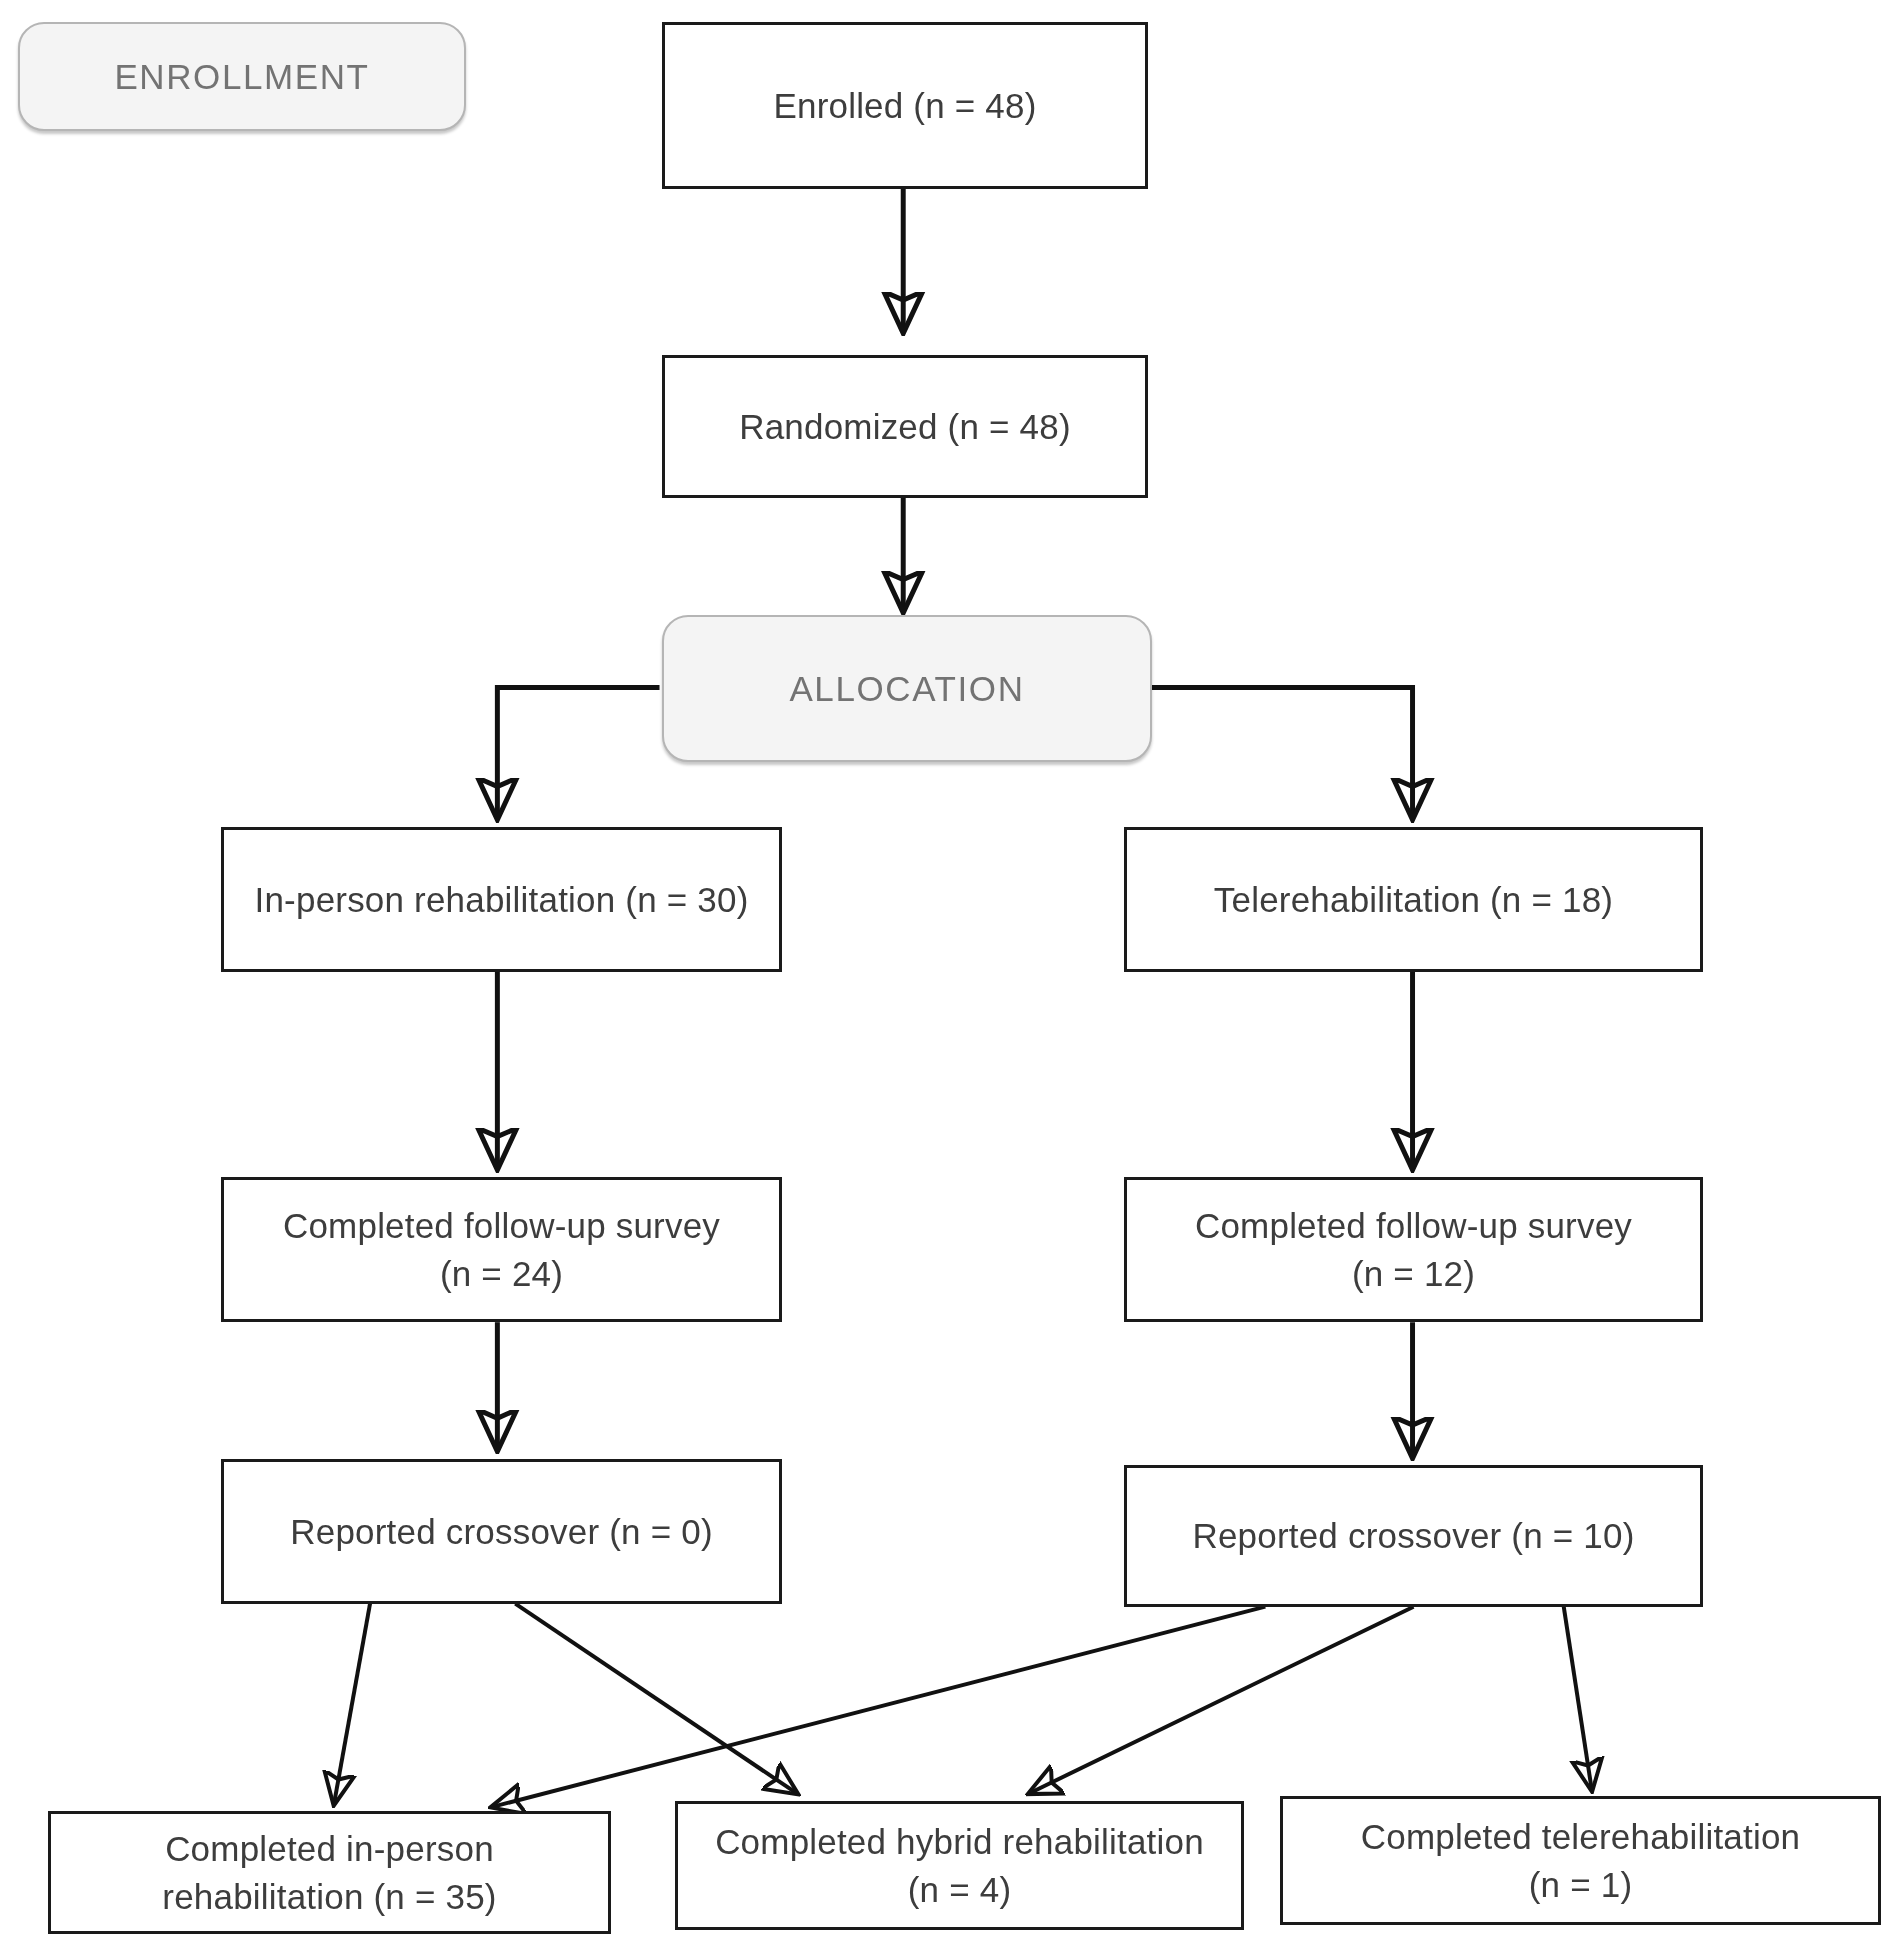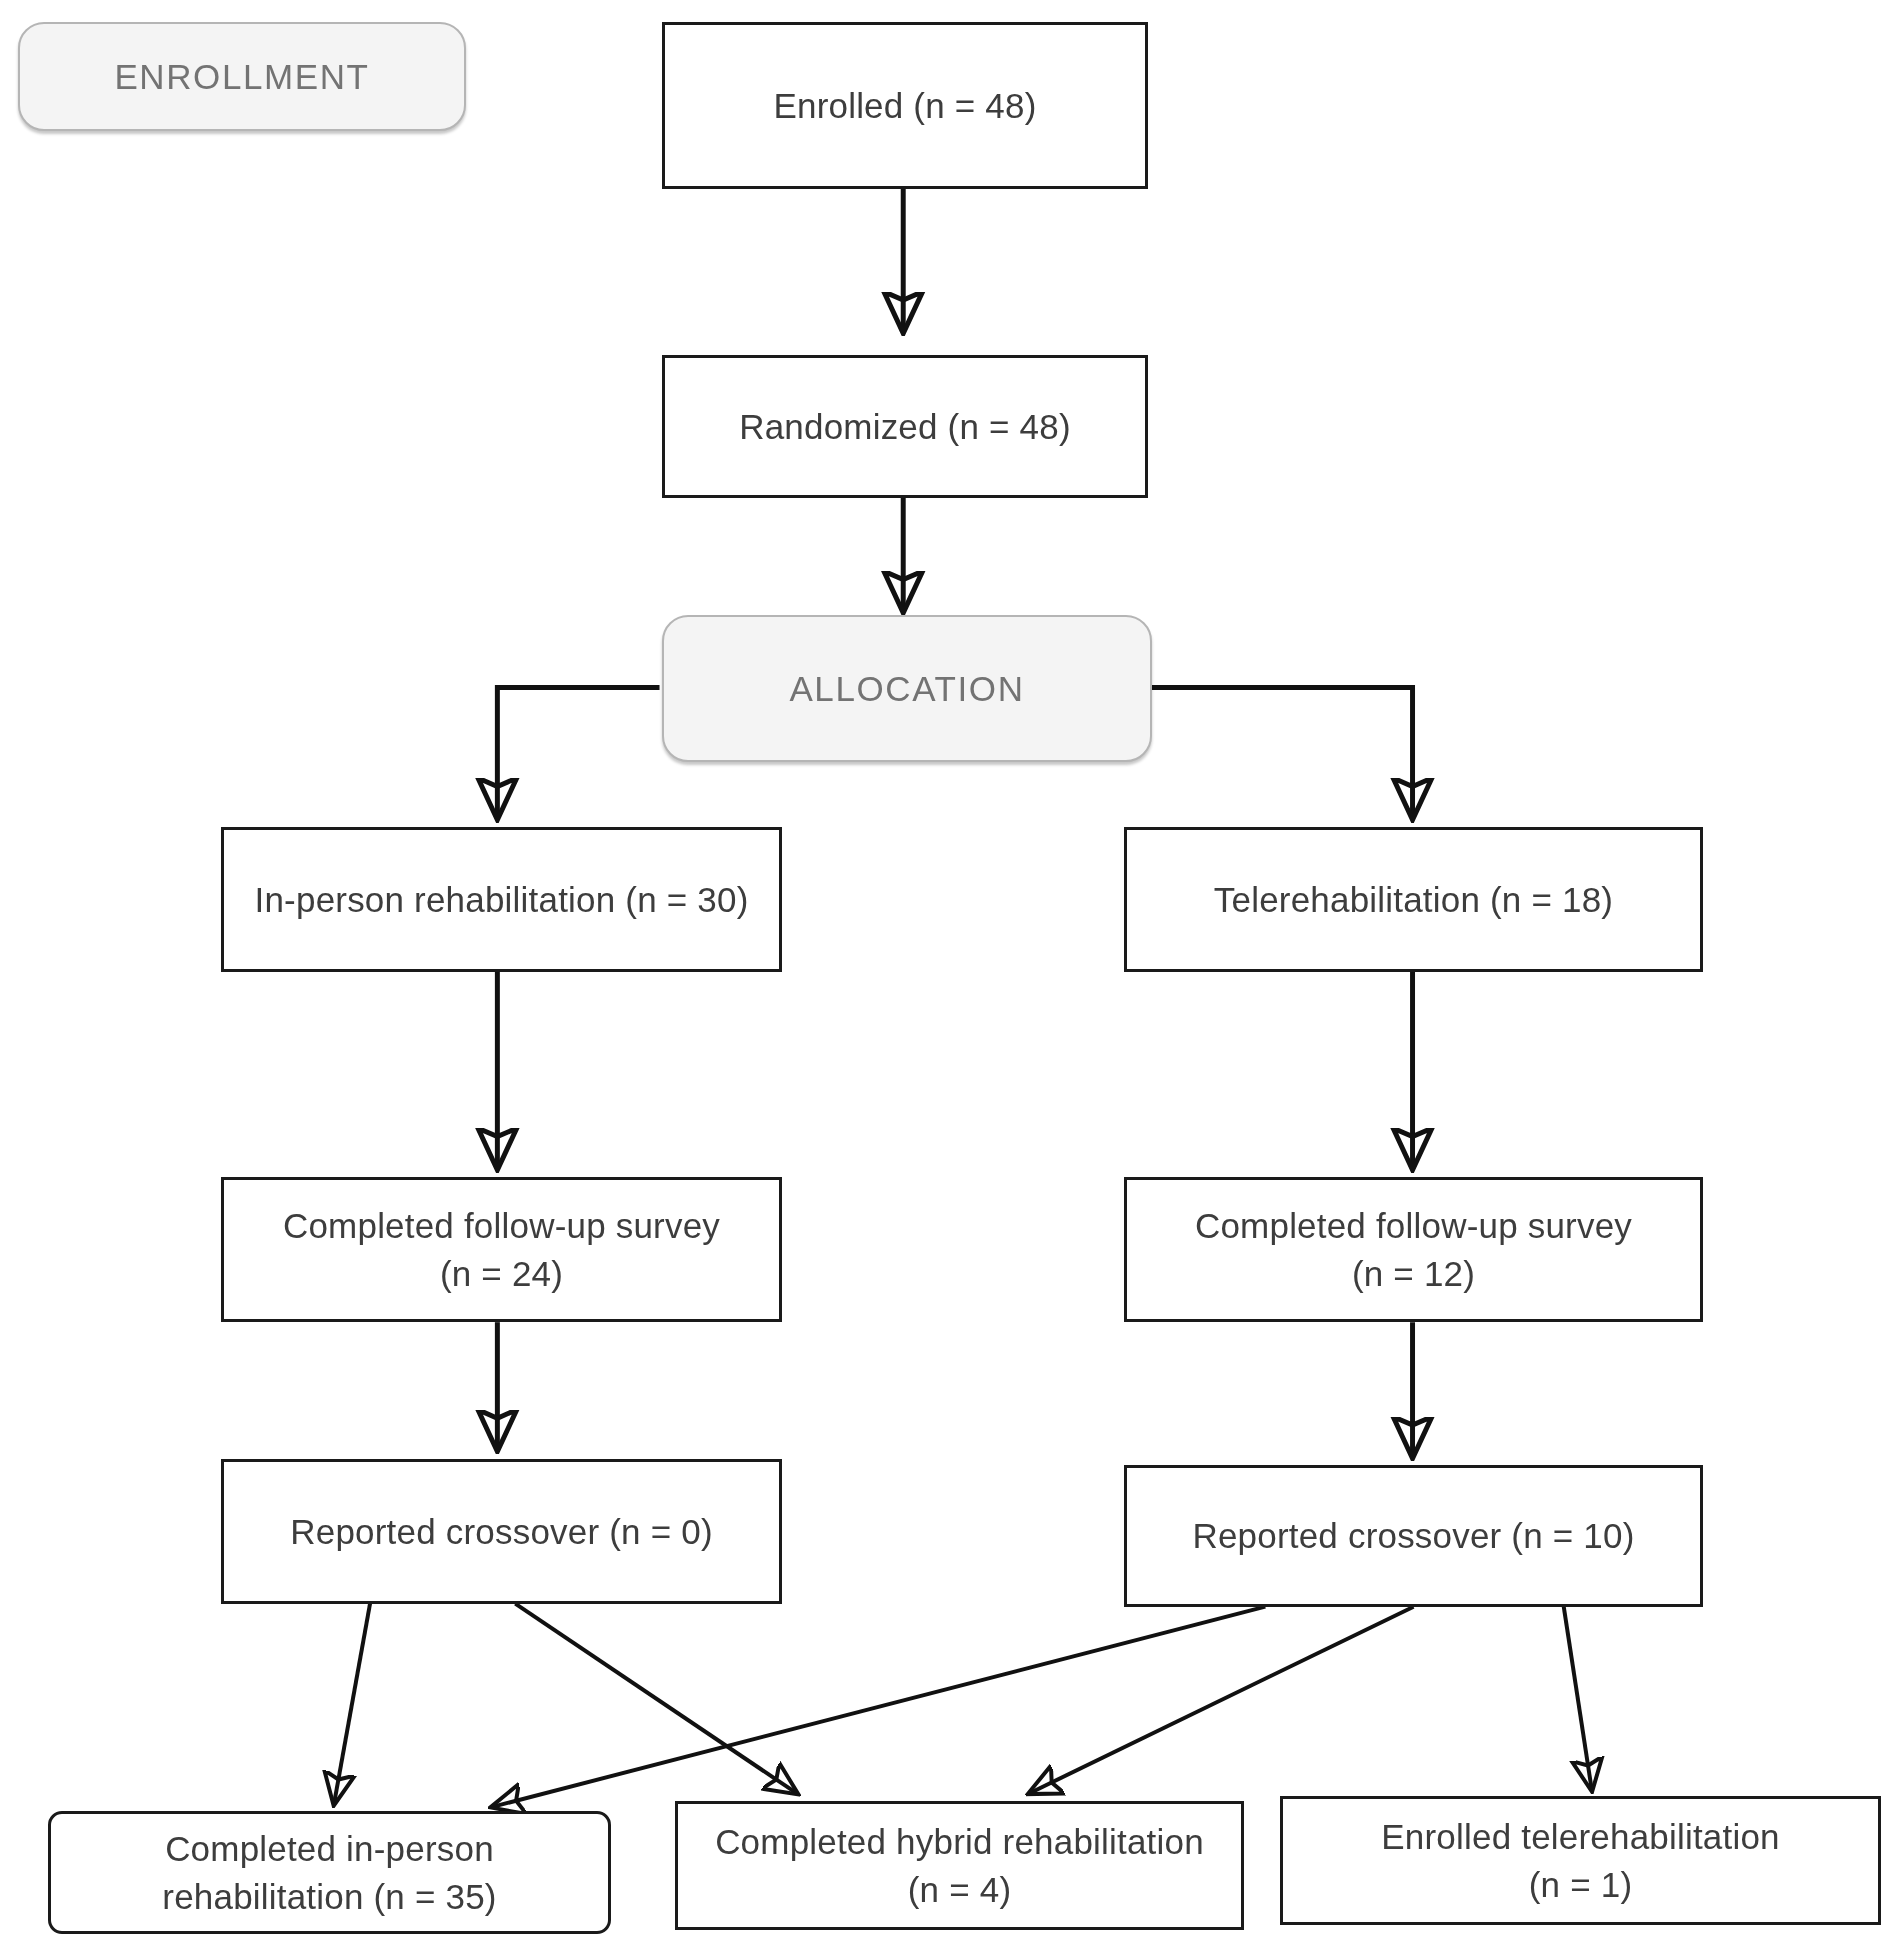--- a/index.html
+++ b/index.html
@@ -163,35 +163,35 @@
       <span class="ln">Reported crossover (n = 0)</span>
     </span>
   </div>
 
   <div class="node" style="left:1124px; top:1465px; width:579px; height:142px;">
     <span class="lines">
       <span class="ln">Reported crossover (n = 10)</span>
     </span>
   </div>
 
-  <div class="node" style="left:48px; top:1811px; width:563px; height:123px;border-radius:14px;">
+  <div class="node" style="left:48px; top:1811px; width:563px; height:123px;">
     <span class="lines">
       <span class="ln">Completed in-person</span>
       <span class="ln">rehabilitation (n = 35)</span>
     </span>
   </div>
 
   <div class="node" style="left:675px; top:1801px; width:569px; height:129px;">
     <span class="lines">
       <span class="ln">Completed hybrid rehabilitation</span>
       <span class="ln">(n = 4)</span>
     </span>
   </div>
 
   <div class="node" style="left:1280px; top:1796px; width:601px; height:129px;">
     <span class="lines">
-      <span class="ln">Enrolled telerehabilitation</span>
+      <span class="ln">Completed telerehabilitation</span>
       <span class="ln">(n = 1)</span>
     </span>
   </div>
 
 </div>
 
 
 </body></html>

